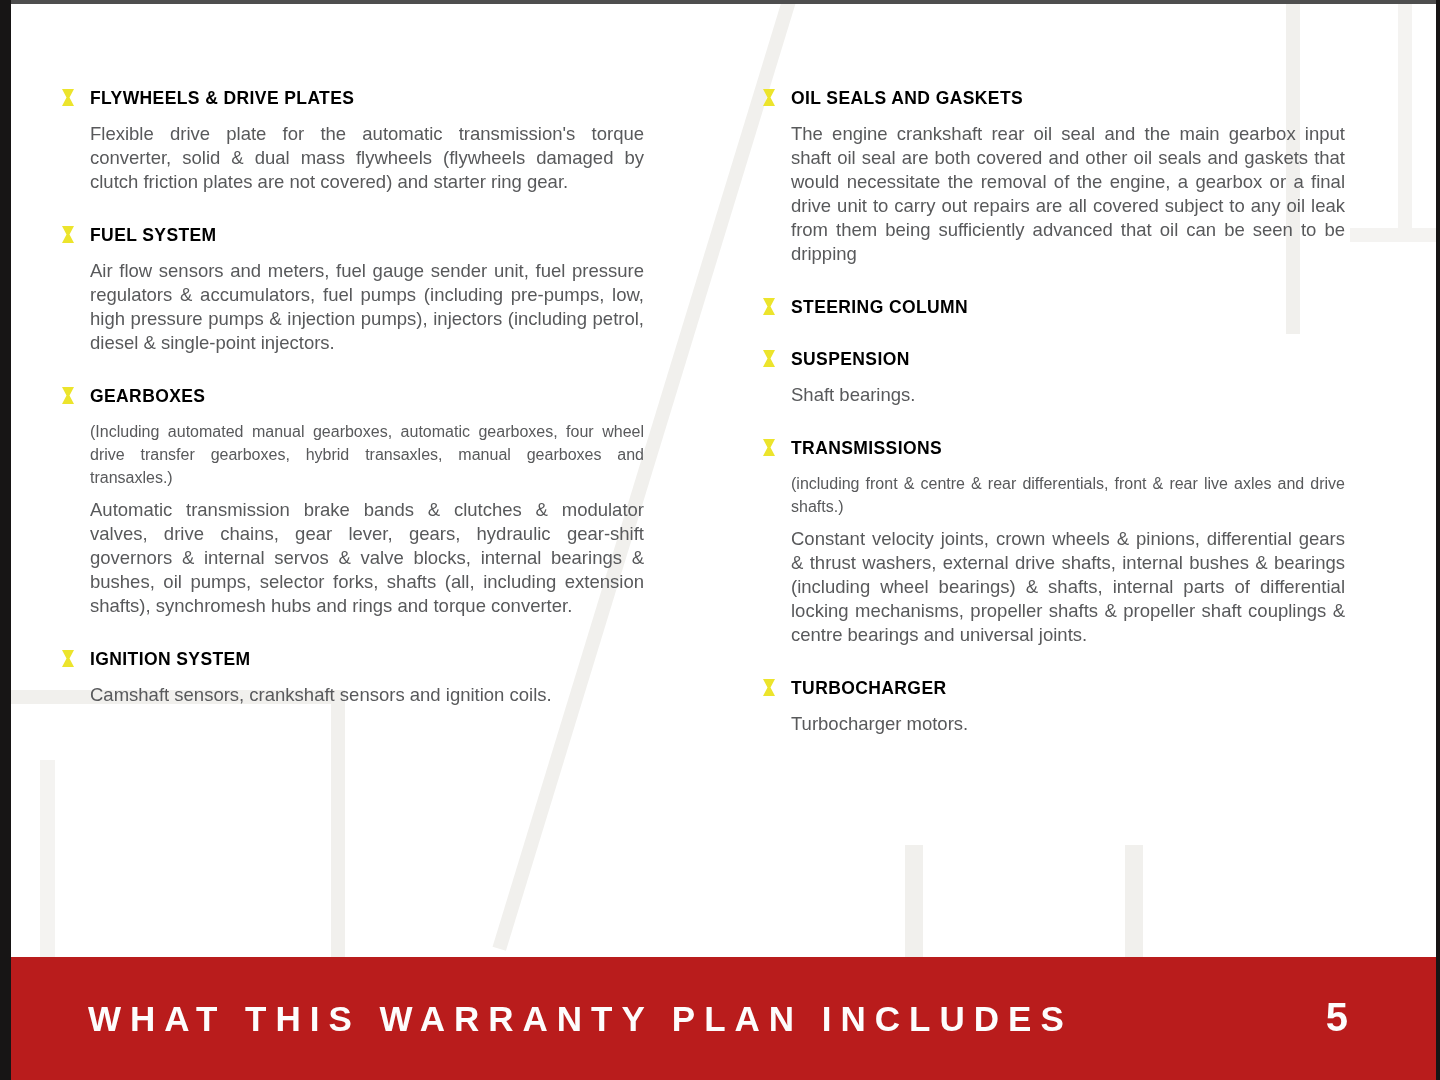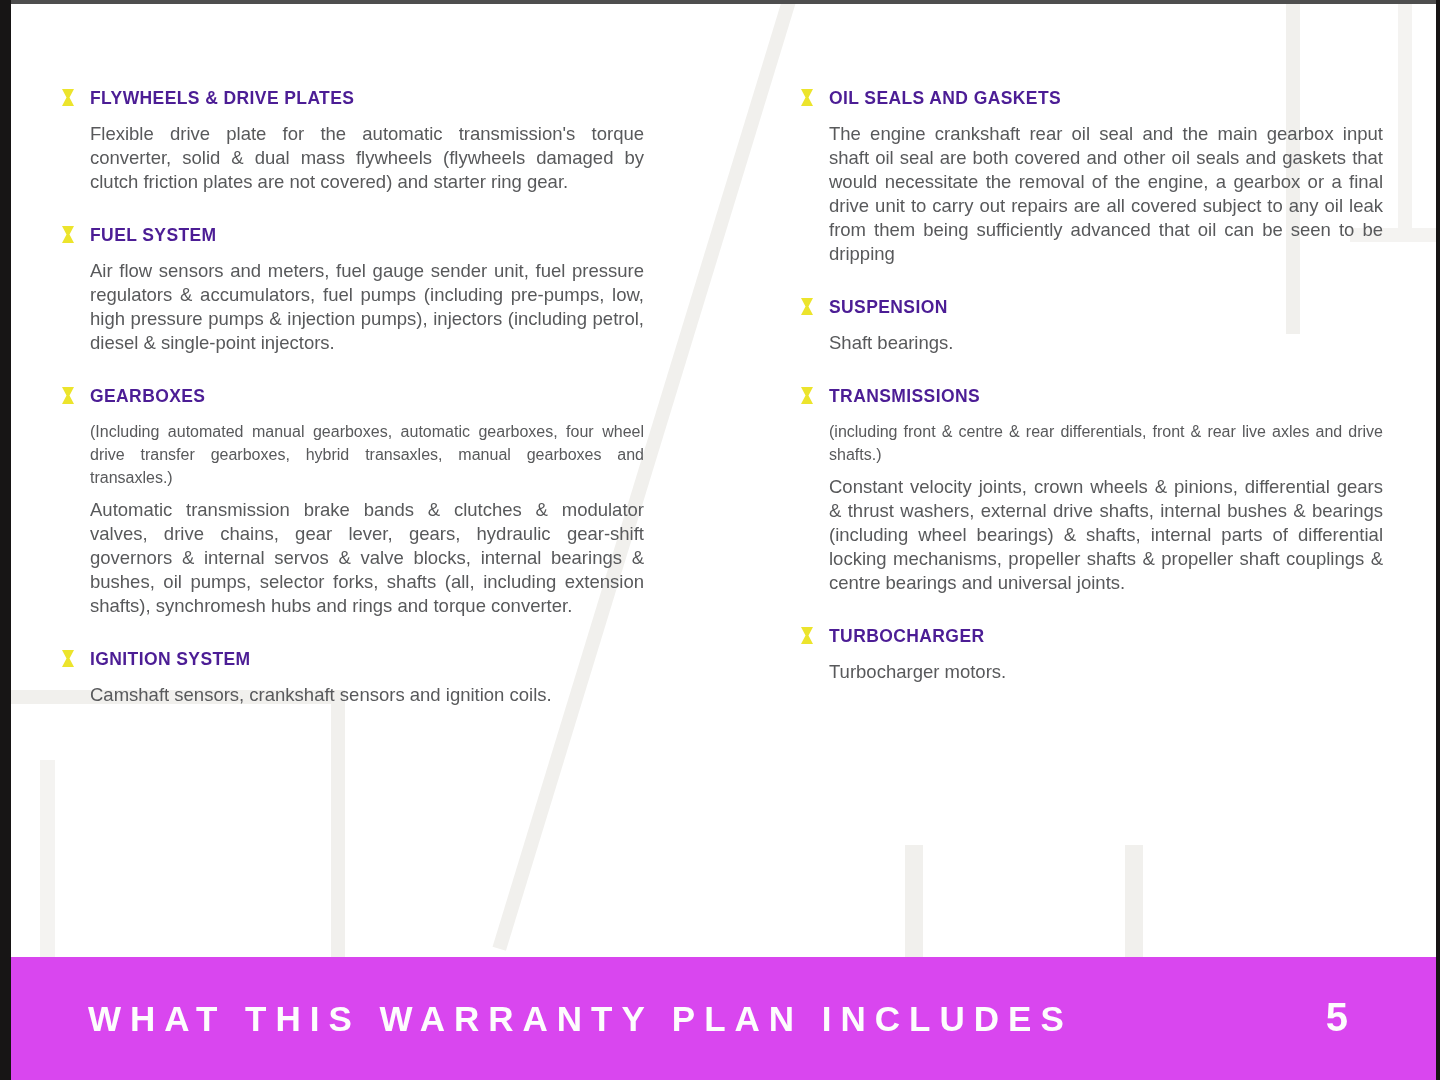--- a/index.html
+++ b/index.html
@@ -41,50 +41,50 @@
   .wm-br-v1 { left: 905px; top: 845px; width: 18px; height: 112px; }
   .wm-br-v2 { left: 1125px; top: 845px; width: 18px; height: 112px; }
   .wm-tr-v { left: 1286px; top: 4px; width: 14px; height: 330px; }
   .wm-tr-h { left: 1350px; top: 228px; width: 90px; height: 14px; background:#f4f3f1; }
   .wm-tr-v2 { left: 1398px; top: 4px; width: 14px; height: 225px; background:#f4f3f1; }
 
   
   .content { position: absolute; top: 88px; left: 0; width: 1440px; z-index: 10; }
   .column { position: absolute; top: 0; }
   .column.left  { left: 62px;  width: 582px; }
-  .column.right { left: 801px; width: 582px; }
+  .column.right { left: 763px; width: 582px; }
 
   .section { margin-bottom: 31px; }
   .sec-head {
     display: flex; align-items: flex-start; margin-bottom: 13px;
   }
   .bullet {
     flex: 0 0 12px; width: 12px; height: 17px; margin-top: 1px;
   }
   .sec-title {
     margin-left: 16px;
     font-size: 17.5px; font-weight: bold; letter-spacing: 0.4px;
-    color: #4c1d95; text-transform: uppercase;
+    color: #000000; text-transform: uppercase;
   }
   .sec-body { margin-left: 28px; }
   .sec-body p {
     color: #58595b; margin: 0 0 9px 0;
   }
   .sec-body p:last-child { margin-bottom: 0; }
   .sec-body p.body {
     font-size: 18.5px; line-height: 24px; text-align: justify;
   }
   .sec-body p.small {
     font-size: 16px; line-height: 23px; text-align: justify;
   }
 
   
   .footer {
     position: absolute; left: 0; bottom: 0; width: 1440px; height: 123px;
-    background: #d946ef; z-index: 20;
+    background: #b91c1c; z-index: 20;
     display: flex; align-items: center;
   }
   .footer-title {
     margin-left: 88px;
     color: #fdfdfd; font-size: 35px; font-weight: bold;
     letter-spacing: 9px; white-space: nowrap;
   }
   .footer-page {
     position: absolute; right: 92px; top: 50%; transform: translateY(-54%);
     color: #fdfdfd; font-size: 40px; font-weight: bold;
@@ -164,20 +164,26 @@
             <span class="bullet"><svg viewBox="0 0 12 17" width="12" height="17">
                 <polygon points="0,0 12,0 7.5,8.5 12,17 0,17 4.5,8.5" fill="#ece42c"></polygon>
               </svg></span>
             <h2 class="sec-title">OIL SEALS AND GASKETS</h2>
           </div>
           <div class="sec-body">
             <p class="body">The engine crankshaft rear oil seal and the main gearbox input shaft oil seal are both covered and other oil seals and gaskets that would necessitate the removal of the engine, a gearbox or a final drive unit to carry out repairs are all covered subject to any oil leak from them being sufficiently advanced that oil can be seen to be dripping</p>
           </div>
         </section>
         <section class="section">
+          <div class="sec-head">
+            <span class="bullet"><svg viewBox="0 0 12 17" width="12" height="17">
+                <polygon points="0,0 12,0 7.5,8.5 12,17 0,17 4.5,8.5" fill="#ece42c"></polygon>
+              </svg></span>
+            <h2 class="sec-title">STEERING COLUMN</h2>
+          </div>
         </section>
         <section class="section">
           <div class="sec-head">
             <span class="bullet"><svg viewBox="0 0 12 17" width="12" height="17">
                 <polygon points="0,0 12,0 7.5,8.5 12,17 0,17 4.5,8.5" fill="#ece42c"></polygon>
               </svg></span>
             <h2 class="sec-title">SUSPENSION</h2>
           </div>
           <div class="sec-body">
             <p class="body">Shaft bearings.</p>

